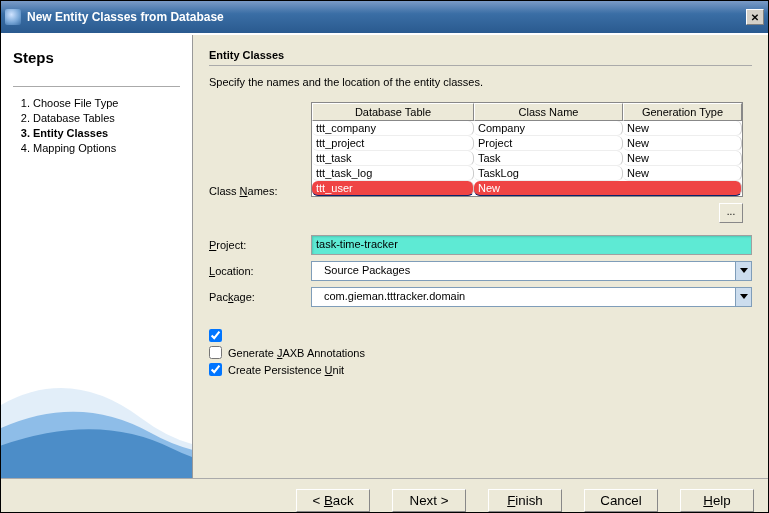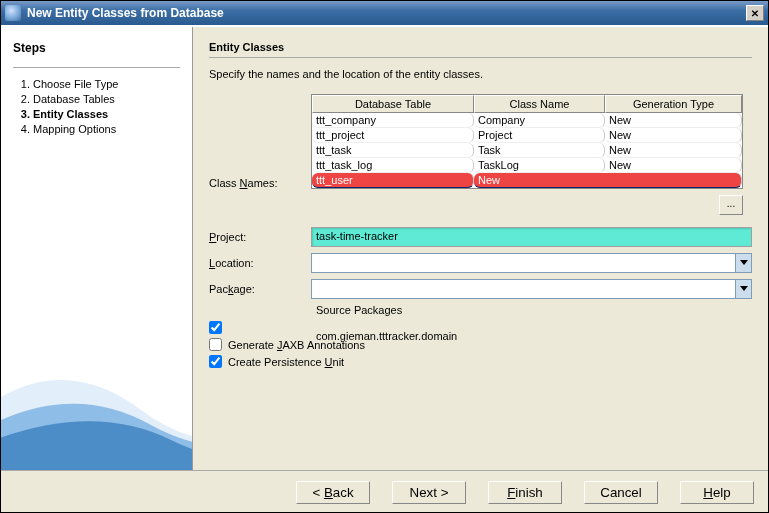--- a/index.html
+++ b/index.html
@@ -7,21 +7,21 @@
     margin: 0;
     font-family: Tahoma, Arial, sans-serif;
     font-size: 11px;
     background: #ece9d8;
     width: 769px;
     height: 513px;
     overflow: hidden;
     border: 1px solid #000;
   }
   .titlebar {
-    height: 24px;
+    height: 32px;
     background: linear-gradient(to bottom, #7a9bc7 0%, #3a6ea5 40%, #2a5a8f 100%);
     color: #fff;
     display: flex;
     align-items: center;
     padding: 0 4px;
     font-weight: bold;
     font-size: 12px;
   }
   .titlebar .icon {
     width: 16px; height: 16px;
@@ -45,24 +45,24 @@
   .sidebar {
     width: 192px;
     background: #fff;
     border-right: 1px solid #999;
     padding: 14px 12px;
     position: relative;
     overflow: hidden;
   }
   .sidebar h3 {
     margin: 0 0 10px 0;
-    font-size: 12px;
+    font-size: 15px;
     font-weight: bold;
     border-bottom: 1px solid #aaa;
-    padding-bottom: 12px;
+    padding-bottom: 20px;
   }
   .sidebar ol {
     margin: 0; padding: 0 0 0 20px;
     list-style: decimal;
   }
   .sidebar li { margin-bottom: 3px; }
   .sidebar li.current { font-weight: bold; }
   .wave {
     position: absolute; left: 0; bottom: 0; width: 260px; height: 200px;
     pointer-events: none;
@@ -103,36 +103,36 @@
   }
   .class-table .row.sel div { background: #ef4444; color: #fff; border-bottom-color: #0a246a;}
   .class-table .row.sel .editing {
     background: #fff; color: #000; outline: 1px solid #000;
     position: relative;
   }
   .class-table .row.sel .editing .caret {
     display: inline-block; width: 1px; height: 12px; background: #000; vertical-align: middle; margin: 0 1px;
   }
   .col1 { width: 162px; }
-  .col2 { width: 131px; }
+  .col2 { width: 149px; }
   .col3 { flex: 1; }
   .small-btn {
     width: 24px; height: 20px; background: #ece9d8;
     border: 1px solid #888; border-top-color: #fff; border-left-color: #fff;
     text-align: center; font-size: 10px; line-height: 16px; cursor: default;
   }
   .btn-row-right { display:flex; justify-content:flex-end; width:432px; margin:6px 0 12px 102px; }
   .textbox {
     flex: 1; height: 20px; border: 1px solid #7f9db9; background: #fff; padding: 2px 4px;
   }
   .textbox.ro { border: 1px solid #a0a0a0; background: #5eead4; box-shadow: inset 1px 1px 2px rgba(0,0,0,0.15);}
   .combo {
     flex: 1; height: 20px; border: 1px solid #7f9db9; background: #fff; display: flex;
   }
-  .combo .val { flex: 1; padding: 2px 4px; margin-top: 48px; }
+  .combo .val { flex: 1; padding: 2px 12px; }
   .combo .arrow {
     width: 16px; background: #cde; border-left: 1px solid #7f9db9;
     display: flex; align-items: center; justify-content: center;
   }
   .combo .arrow svg { display: block; }
   .chk { display: flex; align-items: center; margin: 4px 0 4px 0; }
   .chk input { margin: 0 6px 0 0; }
   .buttonbar {
     height: 44px; border-top: 1px solid #aaa;
     display: flex; justify-content: flex-end; align-items: center;

